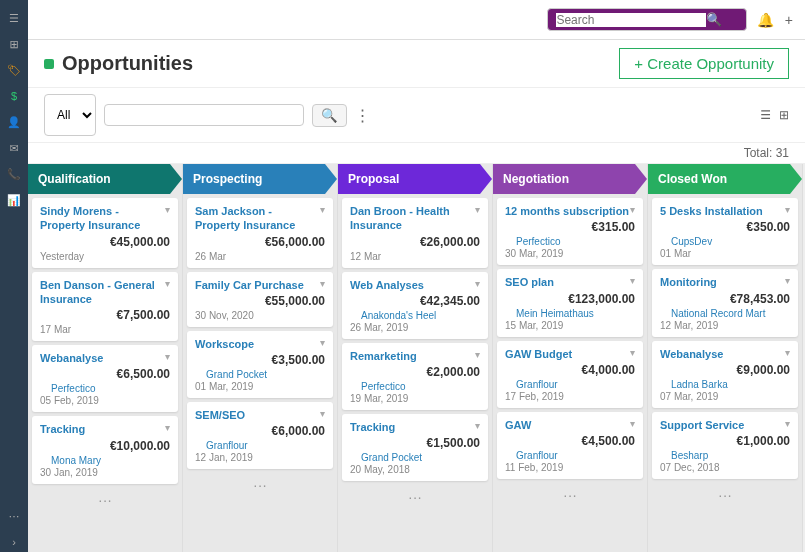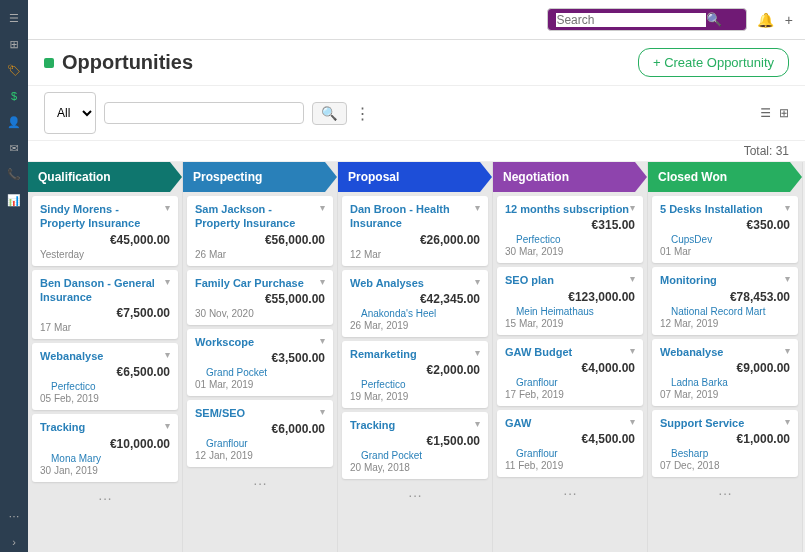--- a/index.html
+++ b/index.html
@@ -98,23 +98,23 @@
       width: 10px;
       height: 10px;
       background: #27ae60;
       border-radius: 2px;
     }
     .create-btn {
       background: #fff;
       border: 1px solid #27ae60;
       color: #27ae60;
       padding: 6px 14px;
-      border-radius: 12px;
-      cursor: pointer;
-      font-size: 13px;
+      border-radius: 0;
+      cursor: pointer;
+      font-size: 15px;
     }
 
     
     .filter-bar {
       background: #fff;
       padding: 6px 16px;
       display: flex;
       align-items: center;
       justify-content: space-between;
       border-bottom: 1px solid #eee;
@@ -199,21 +199,21 @@
       color: #fff;
       display: flex;
       align-items: center;
       justify-content: space-between;
       position: relative;
       clip-path: polygon(0 0, calc(100% - 12px) 0, 100% 50%, calc(100% - 12px) 100%, 0 100%);
       padding-right: 22px;
     }
     .col-qualification .column-header { background: #0f766e; }
     .col-prospecting .column-header { background: #2980b9; }
-    .col-proposal .column-header { background: #1d4ed8; }
+    .col-proposal .column-header { background: #6d28d9; }
     .col-negotiation .column-header { background: #8e44ad; }
     .col-closed .column-header { background: #27ae60; }
 
     .cards-container {
       flex: 1;
       overflow-y: auto;
       padding: 4px;
       display: flex;
       flex-direction: column;
       gap: 4px;

